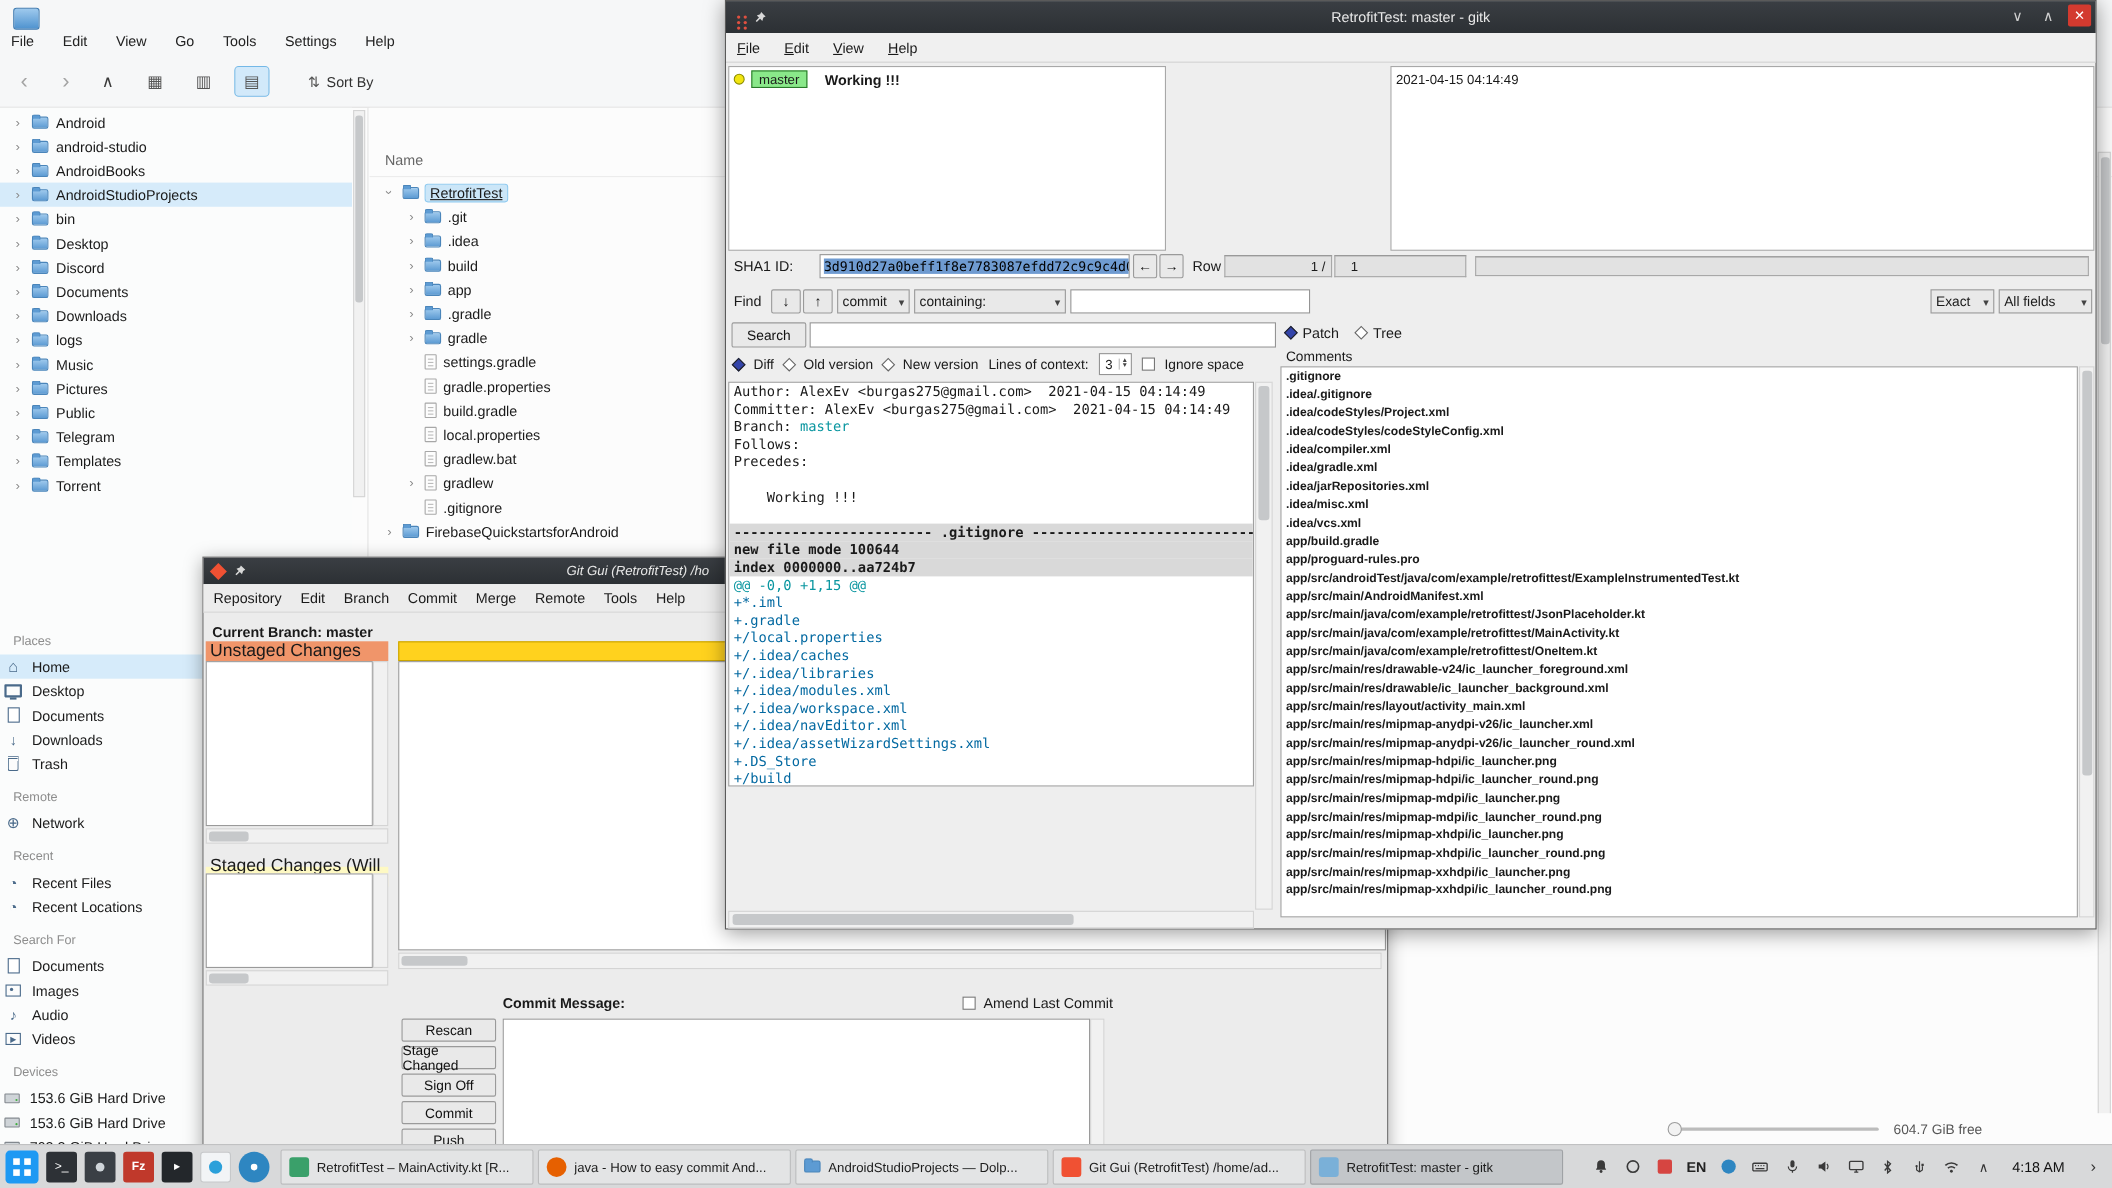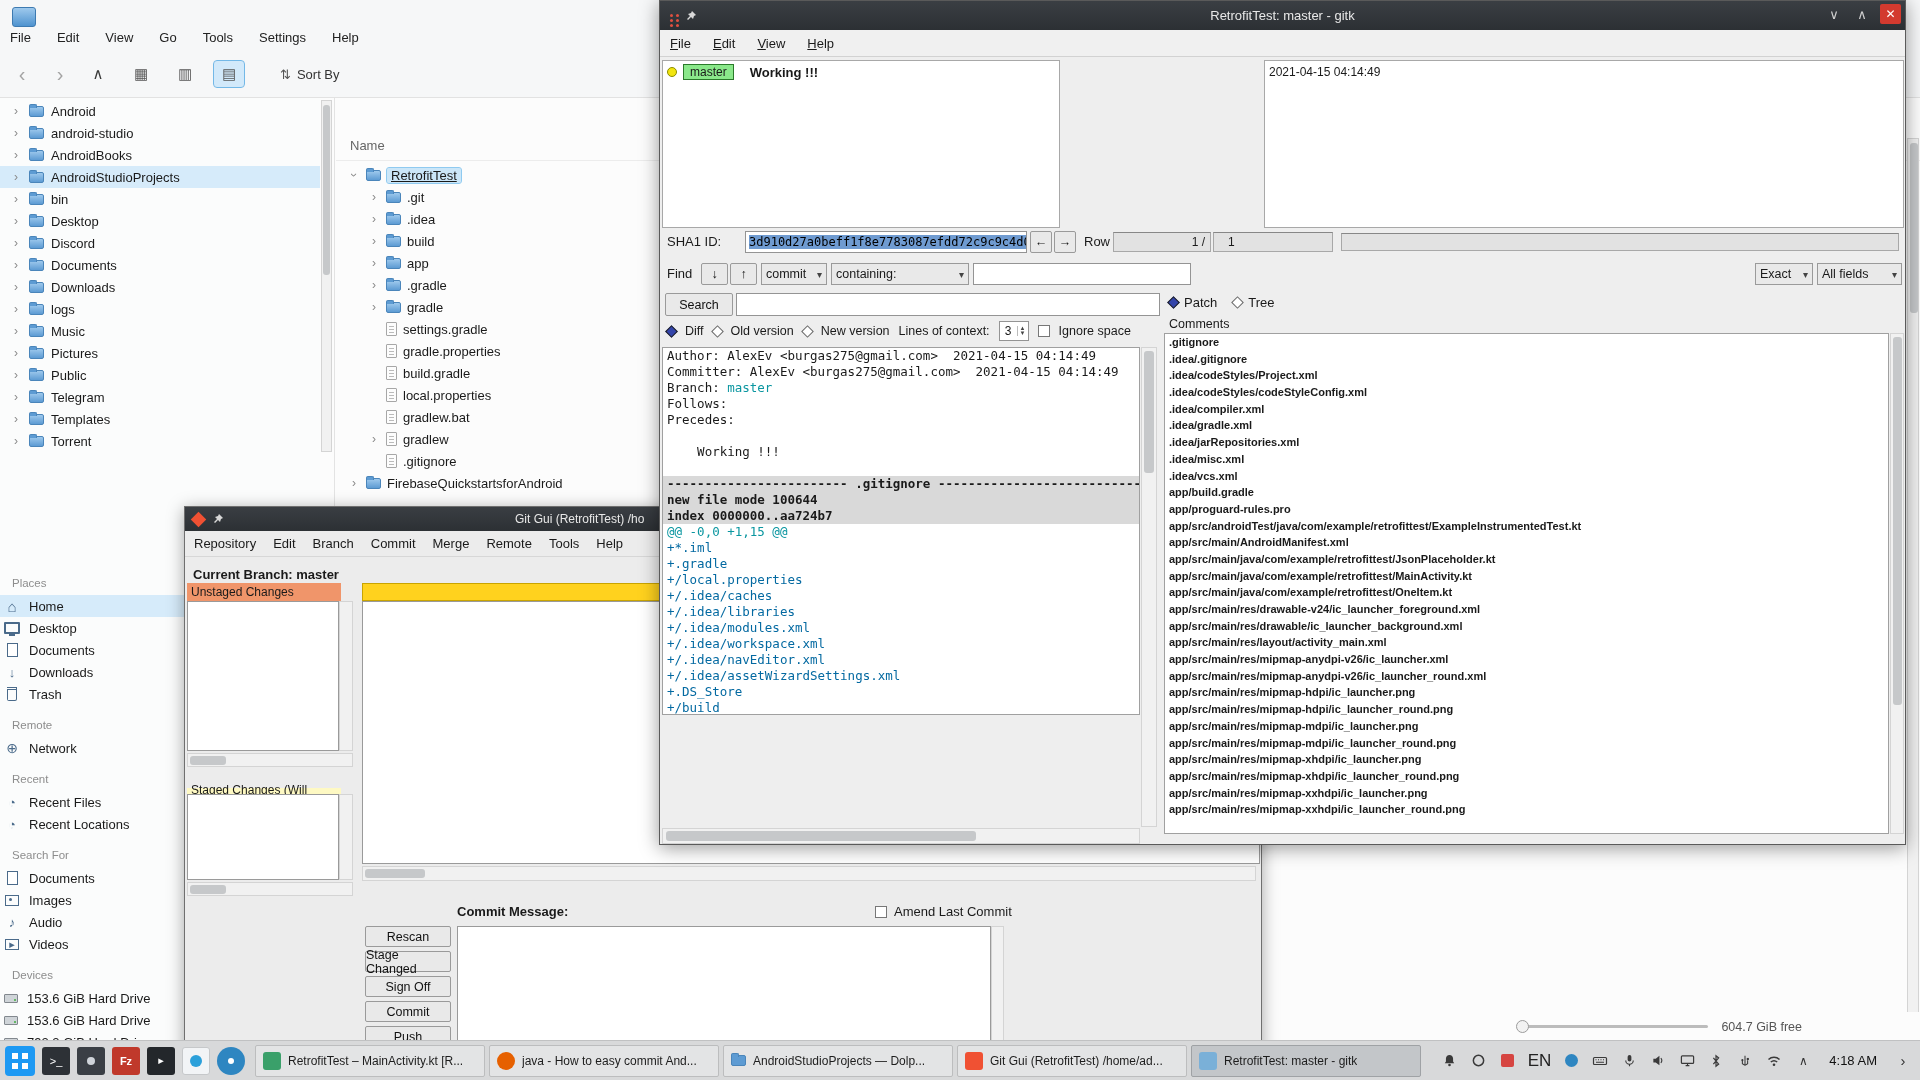--- a/index.html
+++ b/index.html
@@ -71,24 +71,24 @@
   .freetxt{position:absolute;right:118px;bottom:6px;color:#555;font-size:12.5px;}
 
   
   .tbar{position:absolute;left:0;top:0;right:0;background:linear-gradient(#3a3e43,#2c3034);display:flex;align-items:center;color:#e8e8e8;}
   .reddots{width:3px;height:3px;border-radius:50%;background:#e05040;box-shadow:6px 0 #e05040,0 5px #e05040,6px 5px #e05040,0 10px #e05040,6px 10px #e05040;flex:none;}
   .gitdiamond{width:11px;height:11px;background:#f05133;transform:rotate(45deg);flex:none;}
 
   
   #gitgui{position:absolute;left:184px;top:506px;width:1078px;height:560px;background:#ececec;border:1px solid #6f6f6f;box-shadow:0 3px 16px rgba(0,0,0,.35);z-index:20;}
   #gitgui .tbar{height:24px;font-size:12px;}
-  #gitgui .tbar .ttl{position:absolute;left:330px;white-space:nowrap;}
+  #gitgui .tbar .ttl{position:absolute;left:330px;white-space:nowrap;font-style:italic;}
   .gg-menu{position:absolute;left:0;top:24px;right:0;height:26px;background:#ececec;border-bottom:1px solid #d7d7d7;display:flex;align-items:center;gap:17px;padding-left:9px;}
   .gg-branch{position:absolute;left:8px;top:60px;font-weight:bold;}
-  .gg-hdr{position:absolute;left:2px;width:154px;height:18px;font-size:12px;display:flex;align-items:center;padding-left:4px;}
+  .gg-hdr{position:absolute;left:2px;width:166px;height:18px;font-size:16px;display:flex;align-items:center;padding-left:4px;}
   .gg-unstagedh{top:76px;background:#f0956a;}
   .gg-stagedh{top:281px;background:#fef9c3;}
   .gg-list{position:absolute;left:2px;width:152px;background:#fff;border:1px solid #9a9a9a;}
   .gg-vsb{position:absolute;left:154px;width:14px;}
   .gg-hsb{position:absolute;left:2px;width:166px;height:14px;}
   .gg-gold{position:absolute;left:177px;top:76px;width:898px;height:18px;background:#ffd21e;border:1px solid #c9a400;}
   .gg-diff{position:absolute;left:177px;top:94px;width:898px;height:263px;background:#fff;border:1px solid #9a9a9a;}
   .gg-diffhsb{position:absolute;left:177px;top:359px;width:894px;height:15px;}
   .gg-cmlabel{position:absolute;left:272px;top:397px;font-weight:bold;}
   .gg-amend{position:absolute;left:690px;top:397px;display:flex;align-items:center;gap:7px;}
@@ -143,21 +143,21 @@
   #taskbar{position:absolute;left:0;bottom:0;width:1920px;height:40px;background:#d8d9da;border-top:1px solid #c0c1c2;z-index:50;display:flex;align-items:center;}
   .tb-launch{width:30px;height:30px;margin-left:5px;background:#1d99f3;border-radius:4px;position:relative;flex:none;}
   .tb-launch::before{content:"";position:absolute;left:7px;top:7px;width:6px;height:6px;background:#fff;box-shadow:10px 0 #fff,0 10px #fff,10px 10px #fff;}
   .pinned{width:28px;height:28px;margin-left:7px;border-radius:3px;display:flex;align-items:center;justify-content:center;font-size:11px;color:#fff;flex:none;}
   .taskbtn{width:230px;height:32px;margin-left:4px;background:#e3e4e5;border:1px solid #bcbdbe;border-radius:2px;display:flex;align-items:center;gap:7px;padding:0 7px;overflow:hidden;flex:none;}
   .taskbtn.active{background:#c3c6c9;border-color:#9fa2a5;}
   .taskbtn .tlabel{font-size:12px;color:#1d1d1d;white-space:nowrap;overflow:hidden;text-overflow:ellipsis;}
   .ticon{width:18px;height:18px;border-radius:3px;flex:none;}
   .tray{margin-left:auto;display:flex;align-items:center;gap:11px;padding-right:8px;}
   .trayic{width:18px;height:18px;display:flex;align-items:center;justify-content:center;color:#333;}
-  .tray-en{font-size:17px;font-weight:normal;color:#222;}
+  .tray-en{font-size:13px;font-weight:bold;color:#222;}
   .clock{font-size:13px;color:#111;margin:0 6px;}
 
   
   .pic{width:16px;height:15px;position:relative;flex:none;display:flex;align-items:center;justify-content:center;color:#4a6a8a;}
   .ic-folder{width:15px;height:11px;background:linear-gradient(#9ec9ed,#5d9bd3);border:1px solid #4a85ba;border-radius:2px;position:relative;flex:none;}
   .ic-folder::before{content:"";position:absolute;top:-3px;left:-1px;width:6px;height:3px;background:#5d9bd3;border:1px solid #4a85ba;border-bottom:none;border-radius:2px 2px 0 0;}
   .ic-file{width:11px;height:14px;background:#fdfdfd;border:1px solid #a7a7a7;border-radius:1px;position:relative;flex:none;}
   .ic-file::before{content:"";position:absolute;left:2px;top:3px;width:5px;height:1px;background:#bbb;box-shadow:0 3px #bbb,0 6px #bbb;}
   .ic-home::before{content:"⌂";font-size:15px;}
   .ic-screen::before{content:"";width:12px;height:8px;border:2px solid #4a6a8a;border-radius:1px;}

